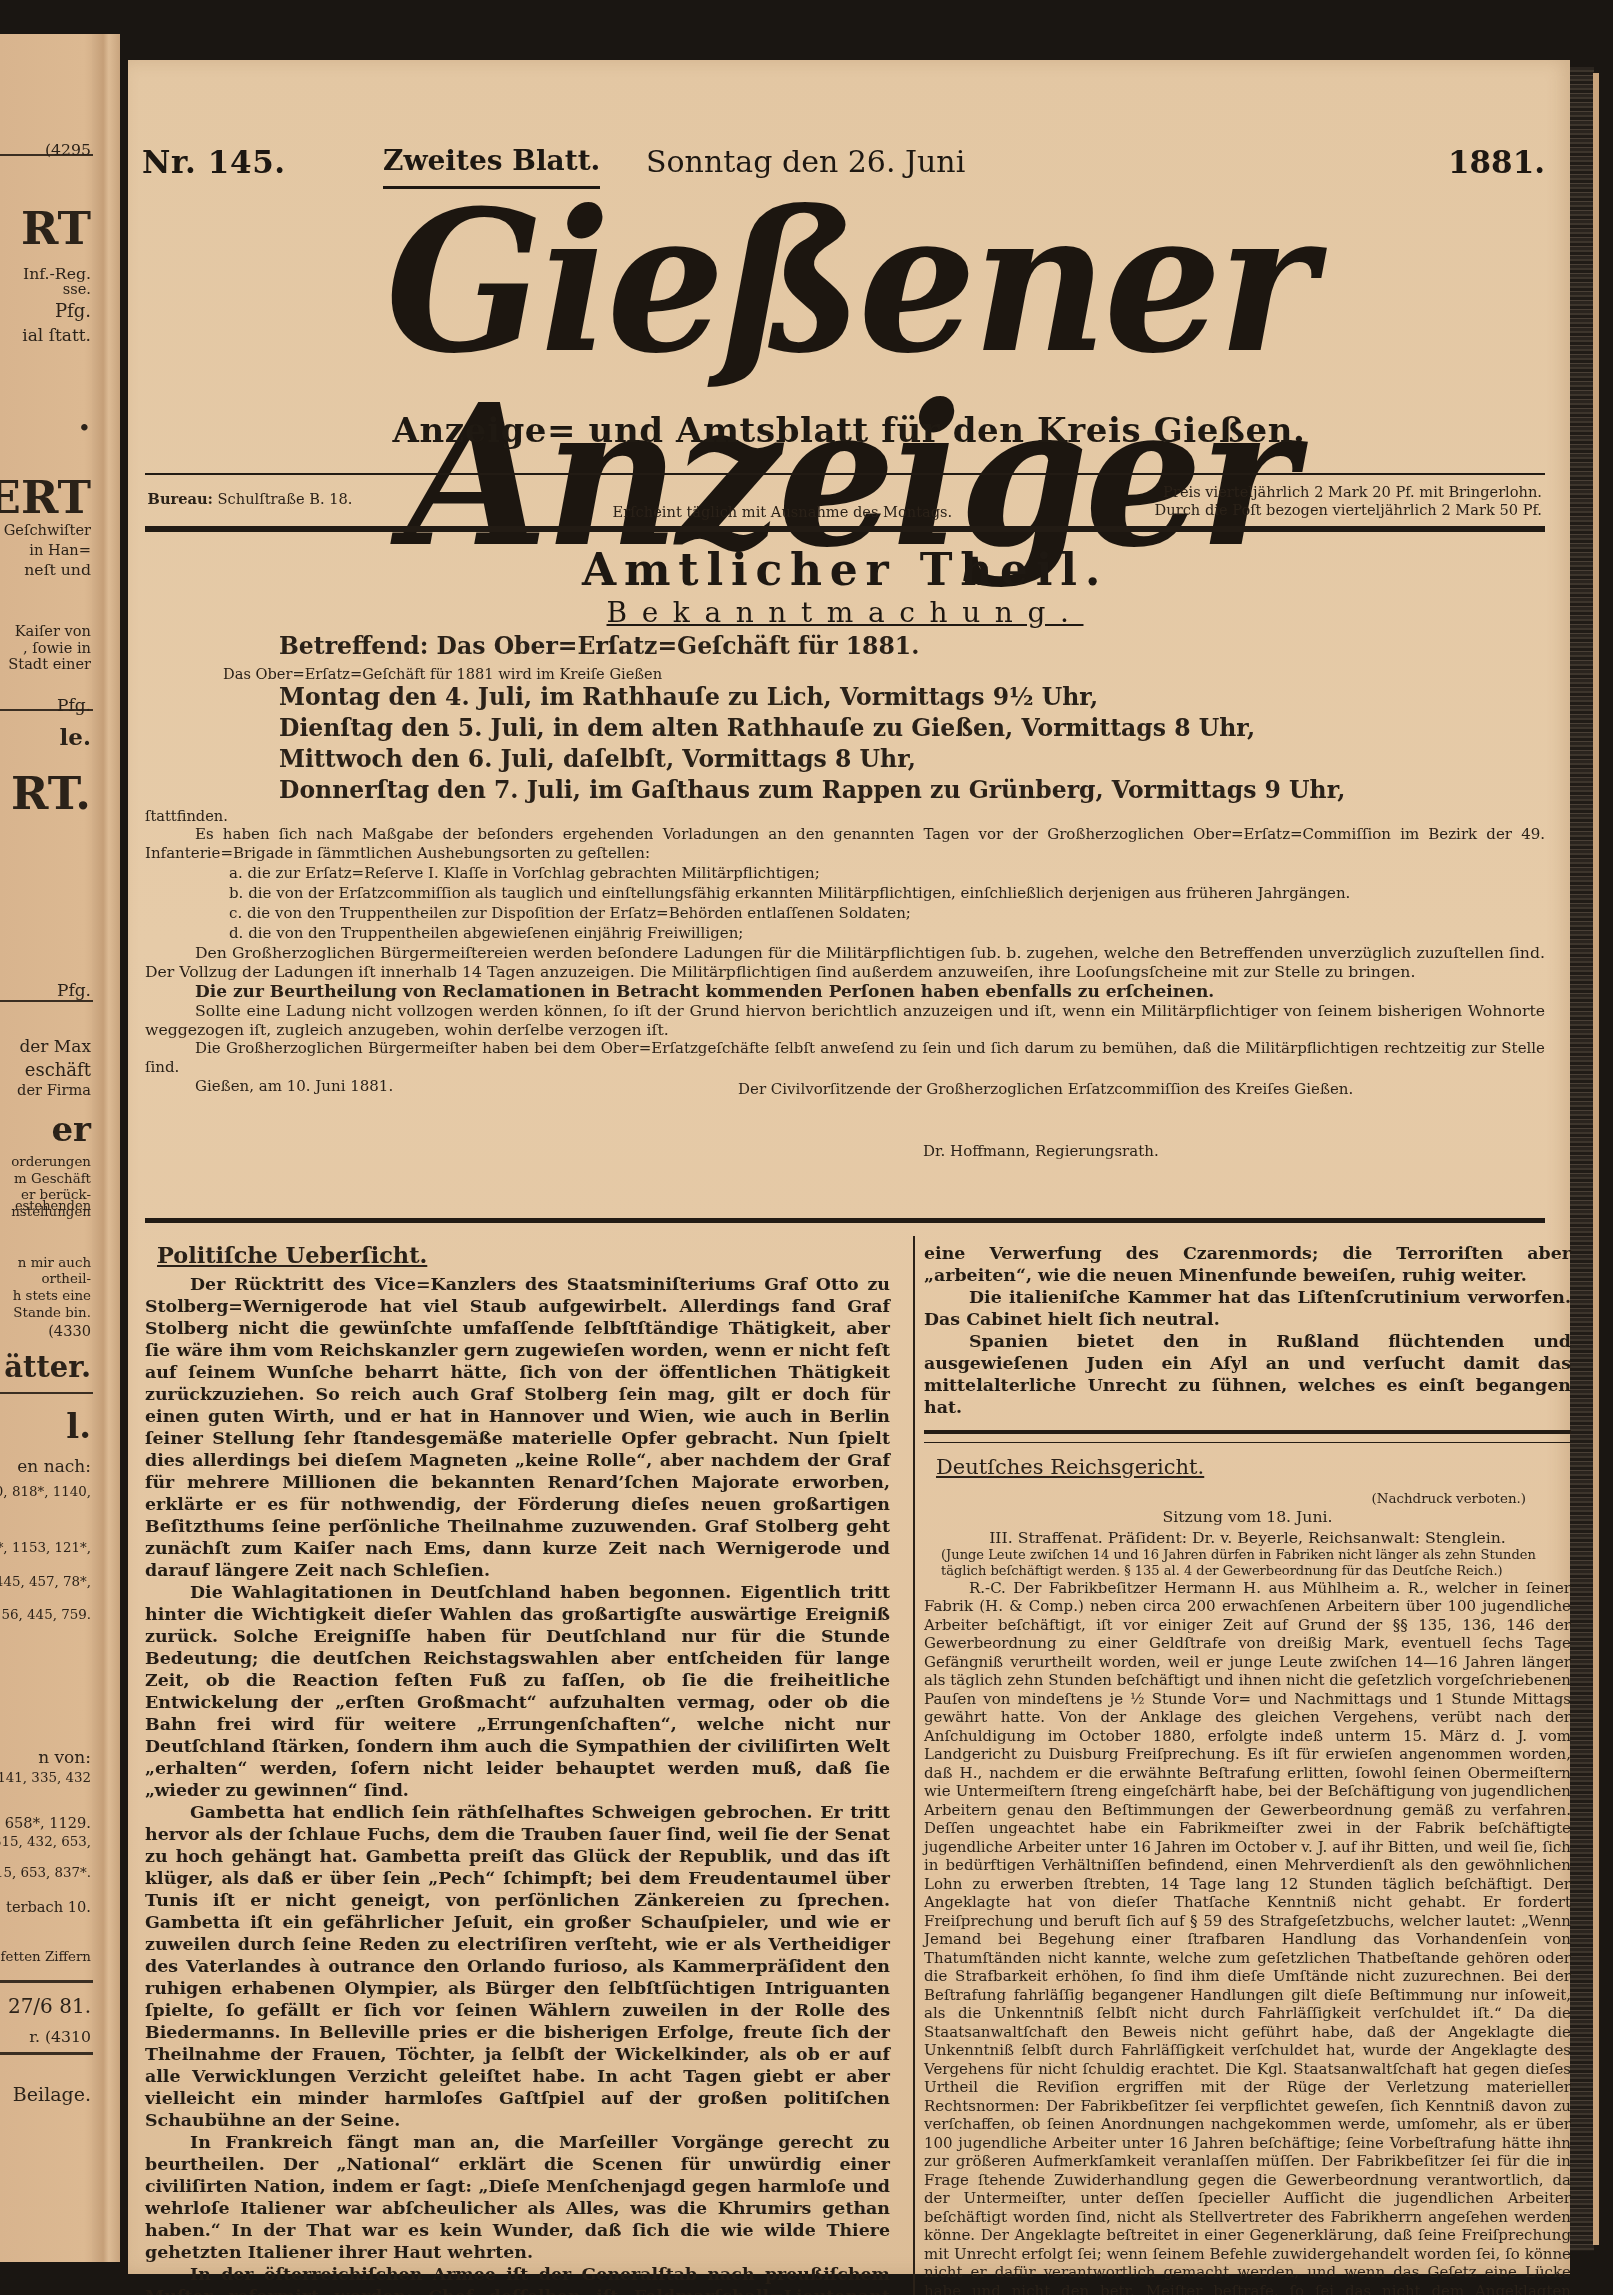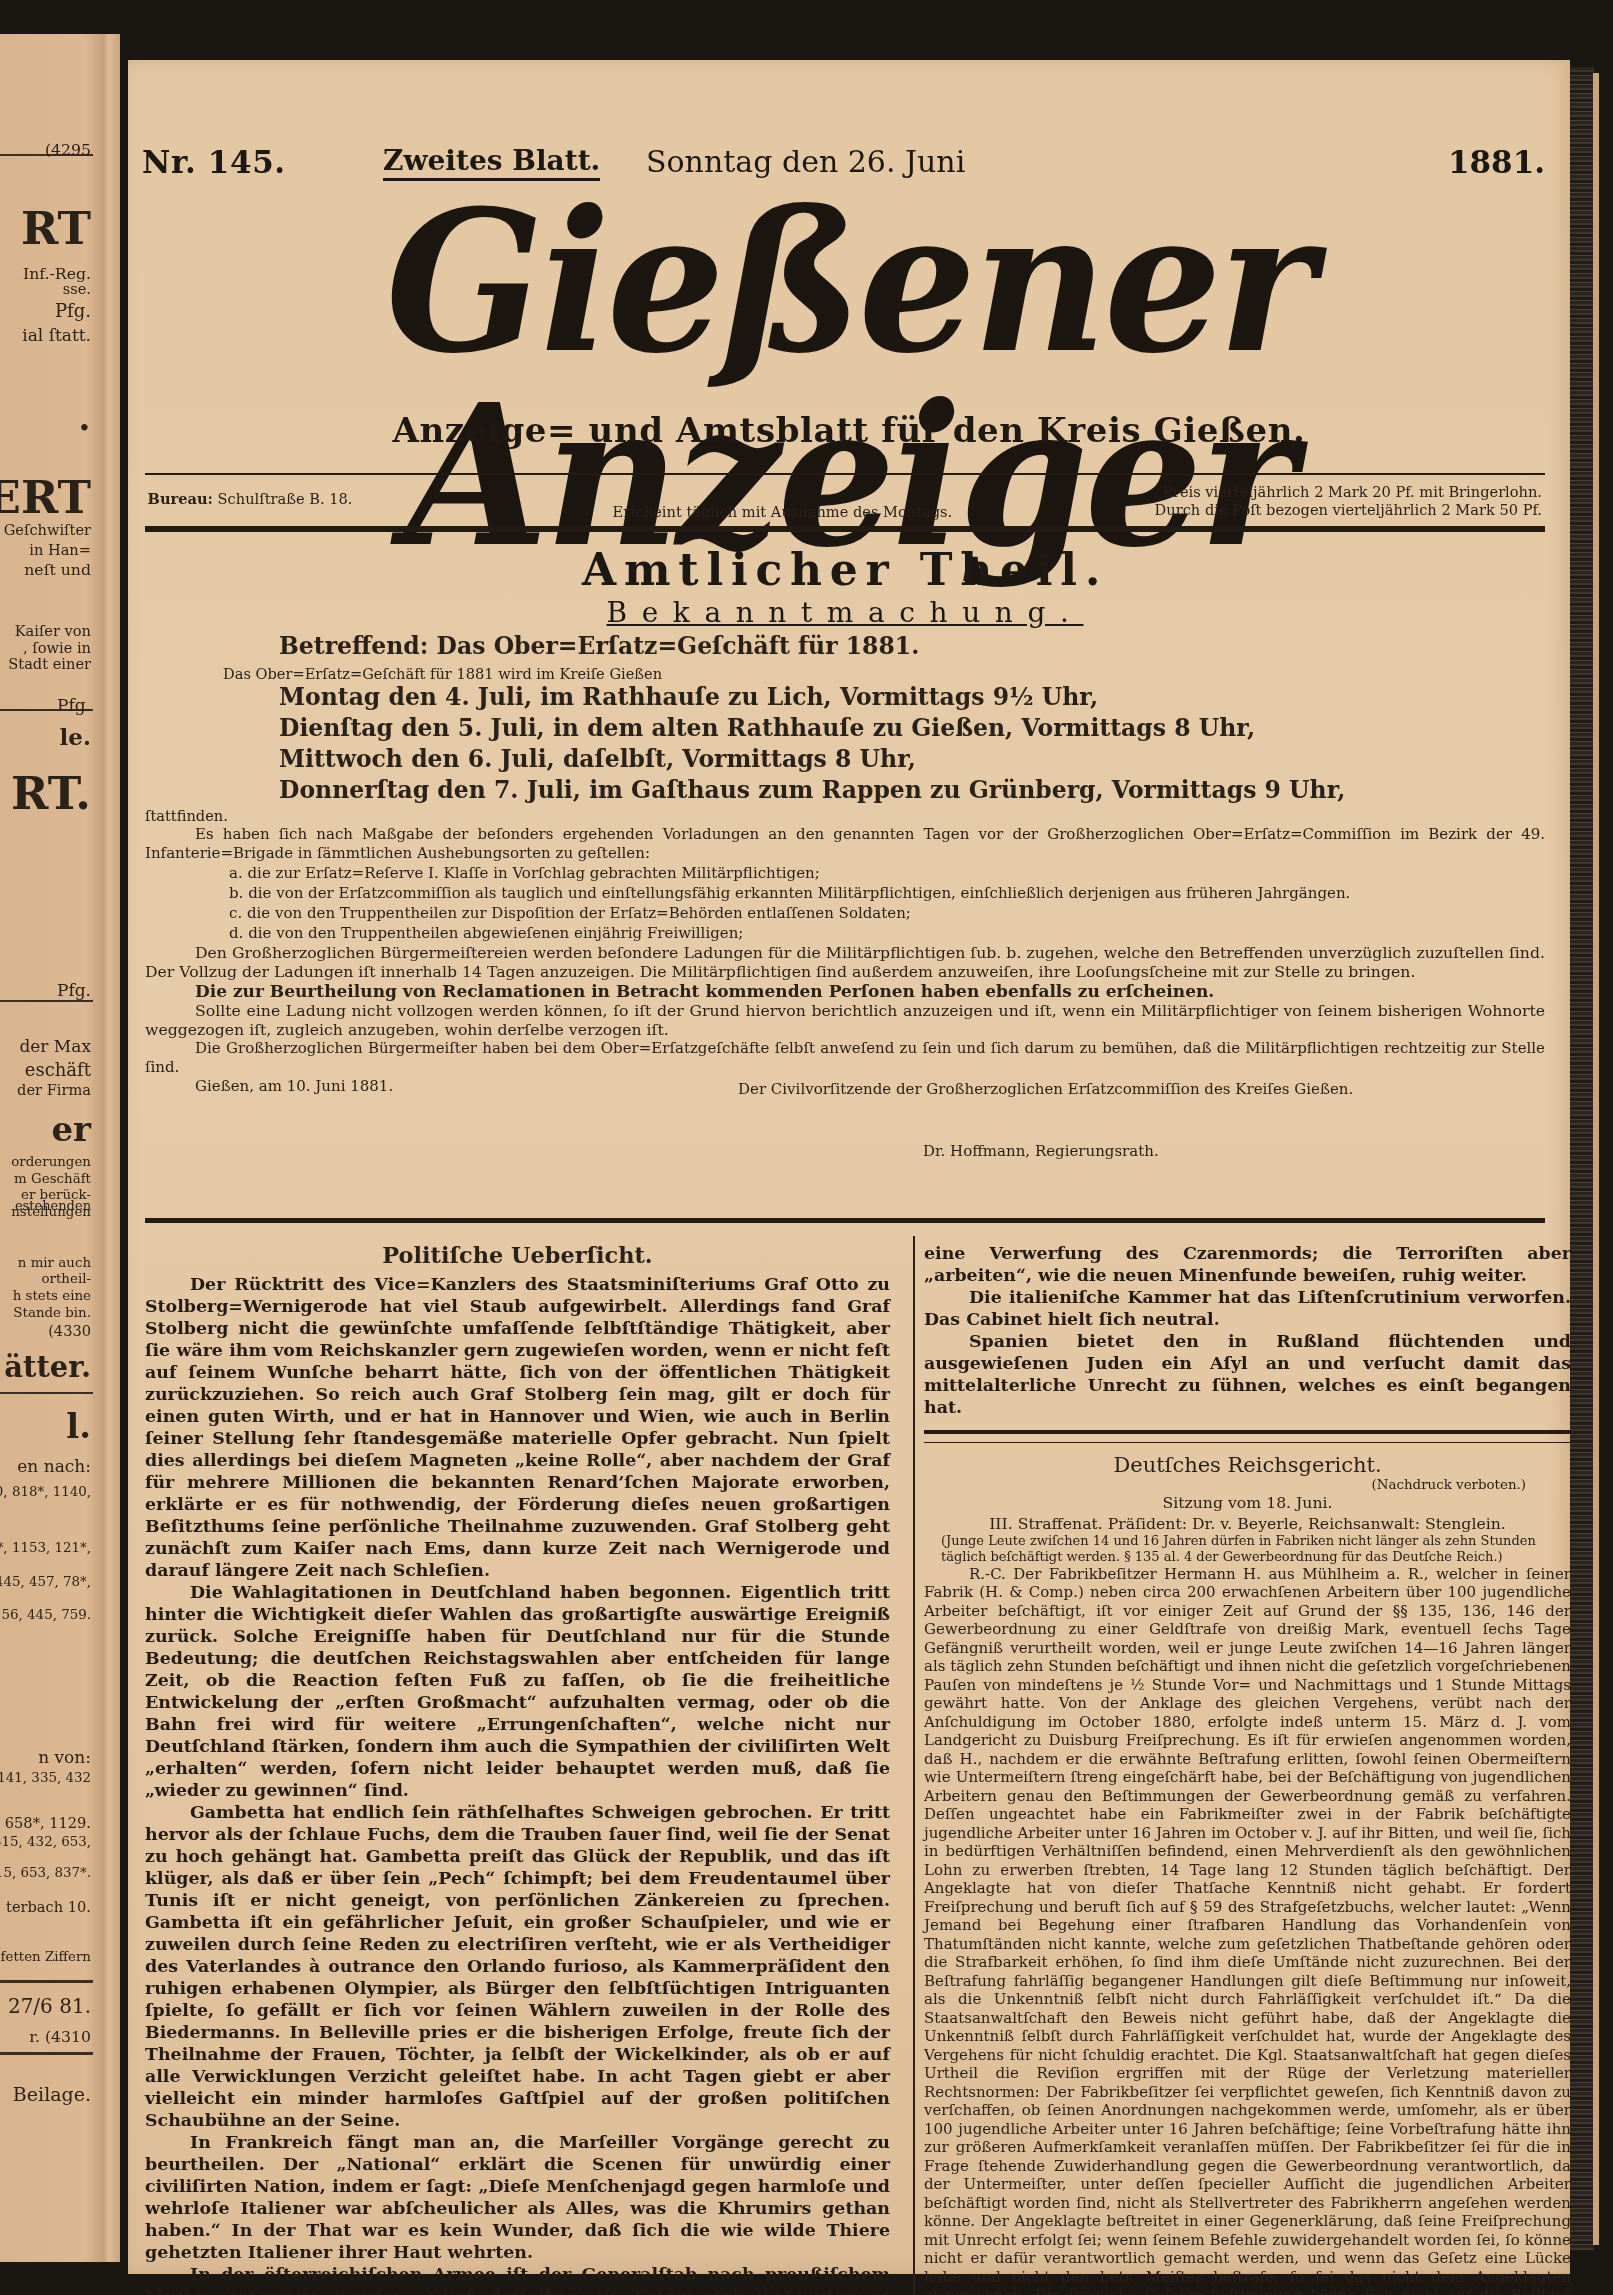--- a/index.html
+++ b/index.html
@@ -27,21 +27,21 @@
   }
   .binding {
     position:absolute; left:1565px; top:67px; width:29px; height:2184px;
     background:repeating-linear-gradient(180deg,#2a241e 0 3.4px,#3d352c 3.4px 5px,#211c17 5px 7.8px,#4a4036 7.8px 9px);
   }
   .binding-edge { position:absolute; left:1593px; top:73px; width:5.6px; height:2172px; background:#c9a47c; }
 
   .masthead-top { position:absolute; left:14px; top:84px; right:25px; height:50px; }
   .mt { position:absolute; top:0; font-family:"DejaVu Serif", serif; font-weight:bold; color:#1e1812; }
   .issue { left:0; font-size:31px; letter-spacing:0.6px; }
-  .blatt { left:241px; font-size:28px; border-bottom:3.4px solid #1e1812; padding-bottom:1px; }
+  .blatt { left:241px; font-size:28px; border-bottom:3.4px solid #1e1812; padding-bottom:9px; }
   .dateline { left:504px; font-size:30px; font-weight:normal; }
   .year { right:0; font-size:31px; }
 
   .title {
     position:absolute; left:0; right:0; top:134px; text-align:center;
     font-family:"DejaVu Serif", serif; font-size:185px; font-weight:bold;
     letter-spacing:-3.4px; color:#1c1610; line-height:1; transform:scaleY(1.05);
     font-style:italic;
   }
   .subtitle {
@@ -68,21 +68,21 @@
   .boldline { font-weight:bold; font-size:17px; line-height:20px; }
   .sig { position:relative; height:62px; font-size:15px; }
   .sig .place { position:absolute; left:50px; top:0; }
   .sig .org { position:absolute; left:593px; top:3.4px; }
   .sig .name { position:absolute; left:778px; top:26px;margin-top:39px; }
 
   .cols { position:absolute; left:17px; right:25px; top:1165px; bottom:22.4px; }
   .col-left { position:absolute; left:0; top:0; width:745px; }
   .col-divider { position:absolute; left:768px; top:11.2px; width:2.2px; height:1097px; background:#2a2118; }
   .col-right { position:absolute; left:779px; top:0; width:647px; }
-  .col-left h3, .col-right h3 { margin:0; text-align:center; font-size:22.4px; font-weight:bold; }
+  .col-left h3, .col-right h3 { margin:12px; text-align:left; font-size:22.4px; font-weight:bold;text-decoration:underline; }
   .col-text { font-size:17.4px; line-height:22px; text-align:justify; font-weight:bold; color:#241c14; }
   .col-text p { margin:0; }
   .col-text p.ind { text-indent:45px; }
   .rc-text { font-size:15px; line-height:18.5px; text-align:justify; color:#2a2118; }
   .rc-text p { margin:0; }
   .rc-text p.ind { text-indent:45px; }
   .double-rule { height:7.8px; border-top:4.5px solid #241c14; border-bottom:1.7px solid #241c14; margin:12.3px 0 10px 0; }
   .nachdruck { text-align:right; font-size:13.4px; margin-right:45px; }
   .sitzung { text-align:center; font-size:15.7px; margin-top:1.1px; }
   .senat { text-align:center; font-size:15.7px; margin-top:2.2px; }

